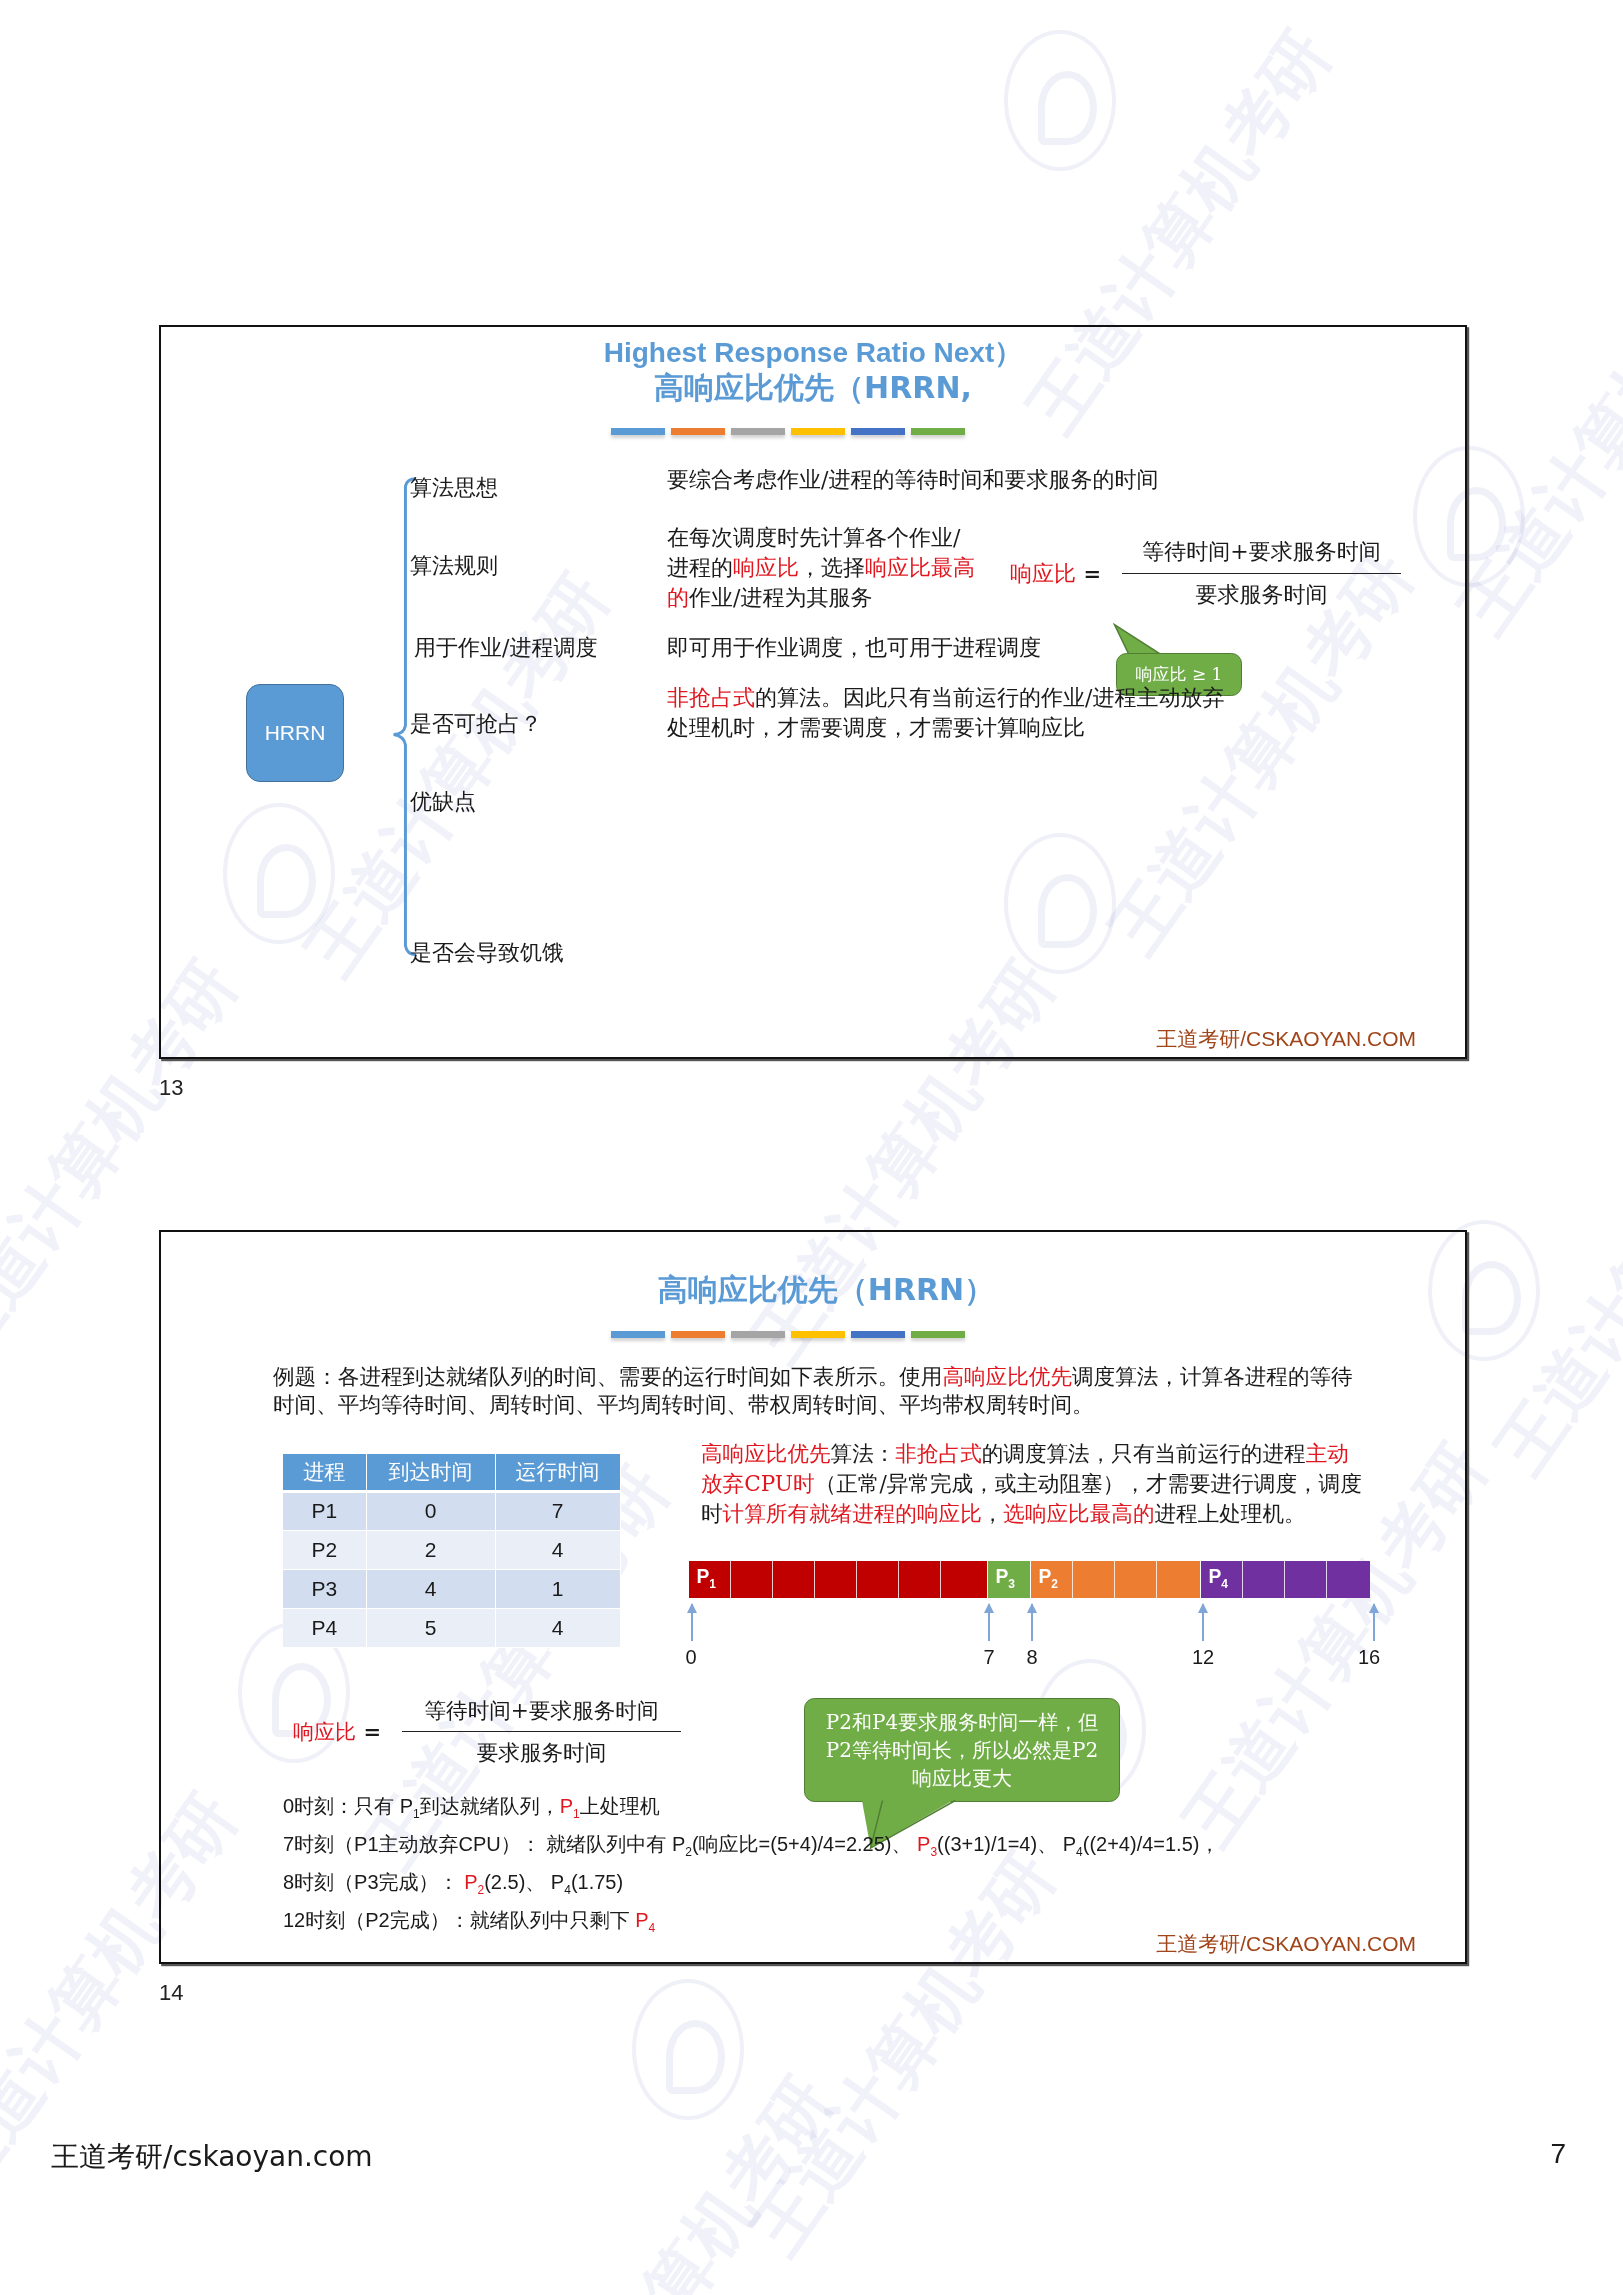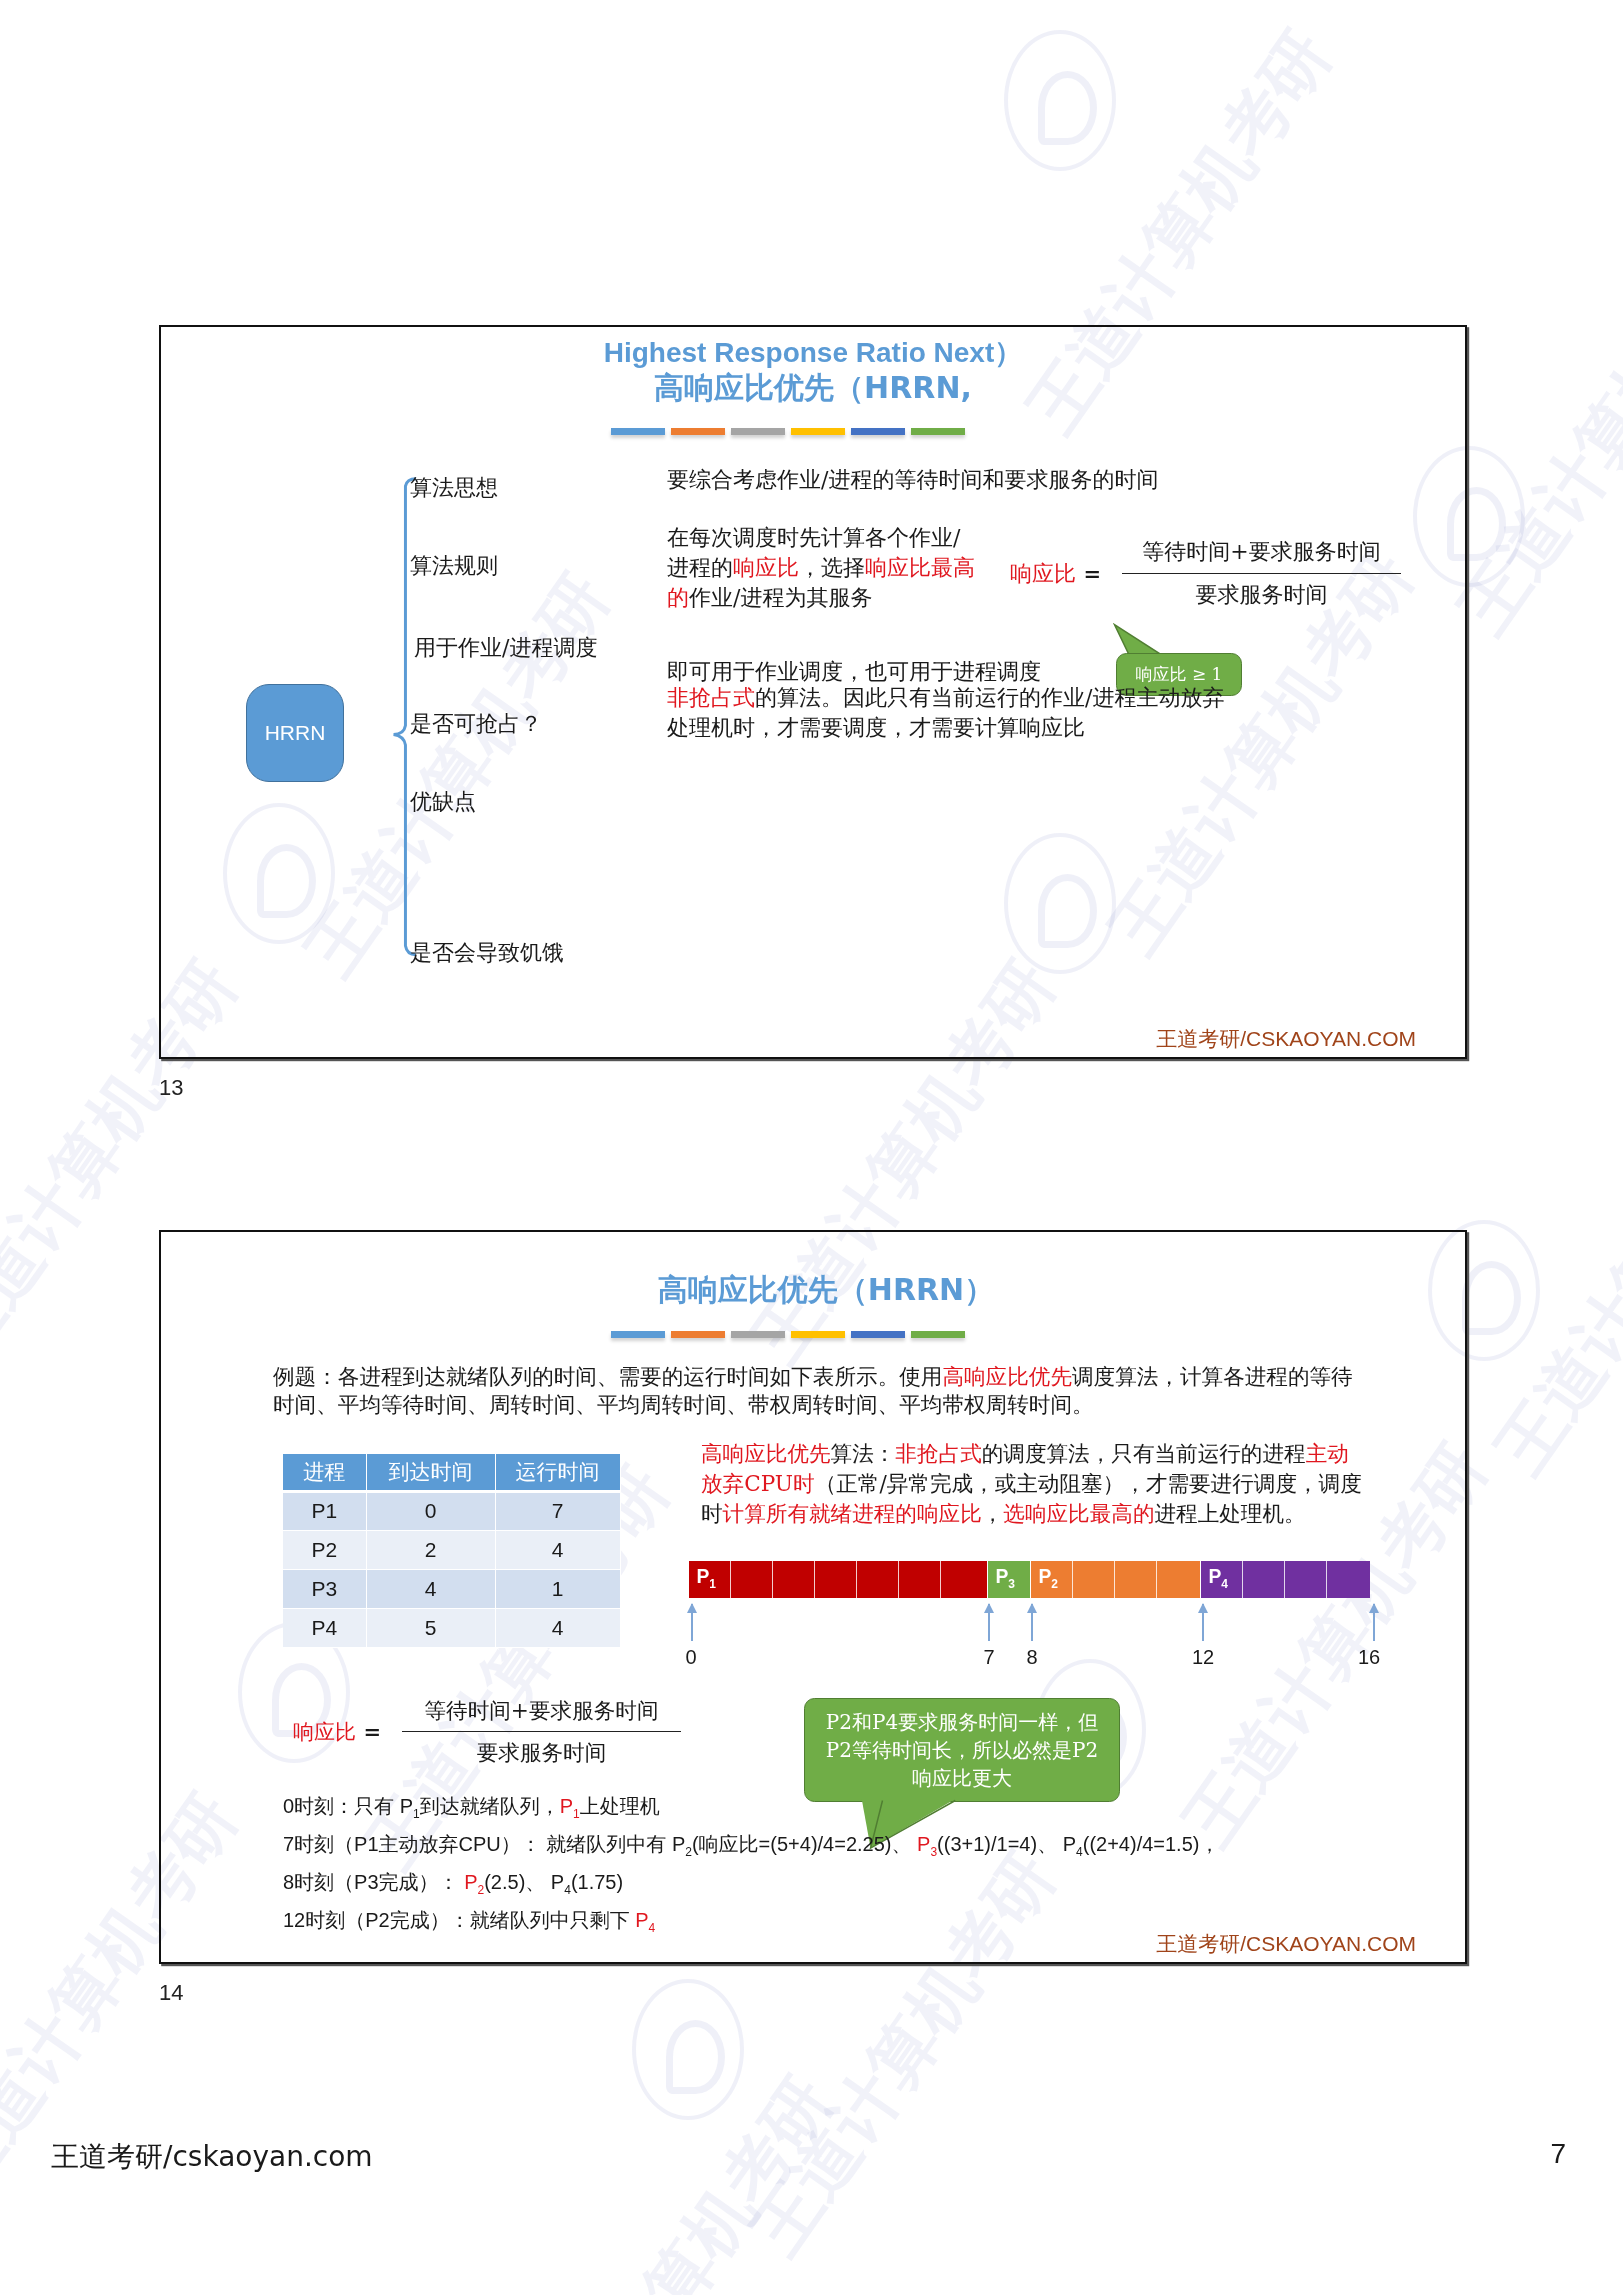--- a/index.html
+++ b/index.html
@@ -19,21 +19,21 @@
   .colorbar { position: absolute; display: flex; gap: 6px; }
   .colorbar span { display: block; width: 54px; height: 6.7px; box-shadow: 0 3px 3.7px rgba(0,0,0,0.18); }
 
   .slide-footer { position: absolute; right: 49px; bottom: 4.5px; color: #A0441A; font-size: 21px; font-family: "Liberation Sans", sans-serif; }
   .page-num { position: absolute; font-size: 22px; color: #222; font-family: "Liberation Sans", sans-serif; z-index: 1; }
 
   .red { color: #E0171F; }
   .serif { font-family: "DejaVu Serif", "Liberation Serif", serif; }
 
   
-  .hrrn-box { position: absolute; left: 85px; top: 357px; width: 98px; height: 98px; background: #5B9BD5; border: 1.5px solid #41719C; border-radius: 23px; color: #fff; display: flex; align-items: center; justify-content: center; font-size: 21px; font-family: "Liberation Sans", sans-serif; }
+  .hrrn-box { position: absolute; left: 85px; top: 357px; width: 98px; height: 98px; background: #5B9BD5; border: 1.5px solid #41719C; border-radius: 14px; color: #fff; display: flex; align-items: center; justify-content: center; font-size: 21px; font-family: "Liberation Sans", sans-serif; }
   .brace { position: absolute; left: 216px; top: 0; }
   .row-label { position: absolute; left: 249px; font-size: 22px; }
   .row-desc { position: absolute; left: 506px; font-size: 22px; line-height: 30px; }
   .formula { position: absolute; display: flex; align-items: center; }
   .formula .lhs { font-size: 22px; margin-right: 7.4px; }
   .formula .eq { font-size: 21px; margin-right: 21px; font-weight: bold; }
   .frac { display: flex; flex-direction: column; align-items: center; }
   .frac .num { font-size: 22px; padding: 0 7.4px 6px; border-bottom: 1.5px solid #222; }
   .frac .den { font-size: 22px; padding-top: 6px; }
   .bubble { position: absolute; background: #70AD47; border: 1.5px solid #507E32; border-radius: 10.4px; color: #fff; display: flex; align-items: center; justify-content: center; text-align: center; }
@@ -121,21 +121,21 @@
   </div>
 
   <svg style="position:absolute; left:952px; top:296px;" width="67" height="45" viewBox="0 0 90 60">
     <path d="M2,2 L86,56 L28,56 Z" fill="#70AD47" stroke="#507E32" stroke-width="2"></path>
   </svg>
   <div class="bubble serif" style="left:955px; top:326px; width:126px; height:43px; font-size:17px;">
     <span>响应比 ≥ 1</span>
   </div>
 
   <div class="row-label serif" style="top:306px; left:253px;">用于作业/进程调度</div>
-  <div class="row-desc serif" style="left:506px; top:306px;margin-top:24px;">即可用于作业调度，也可用于进程调度</div>
+  <div class="row-desc serif" style="left:506px; top:306px;">即可用于作业调度，也可用于进程调度</div>
 
   <div class="row-label serif" style="top:382px;">是否可抢占？</div>
   <div class="row-desc serif" style="left:506px; top:356px;">
     <div><span class="red">非抢占式</span><span>的算法。因此只有当前运行的作业/进程主动放弃</span></div>
     <div>处理机时，才需要调度，才需要计算响应比</div>
   </div>
 
   <div class="row-label serif" style="top:460px;">优缺点</div>
   <div class="row-label serif" style="top:611px;">是否会导致饥饿</div>
 

